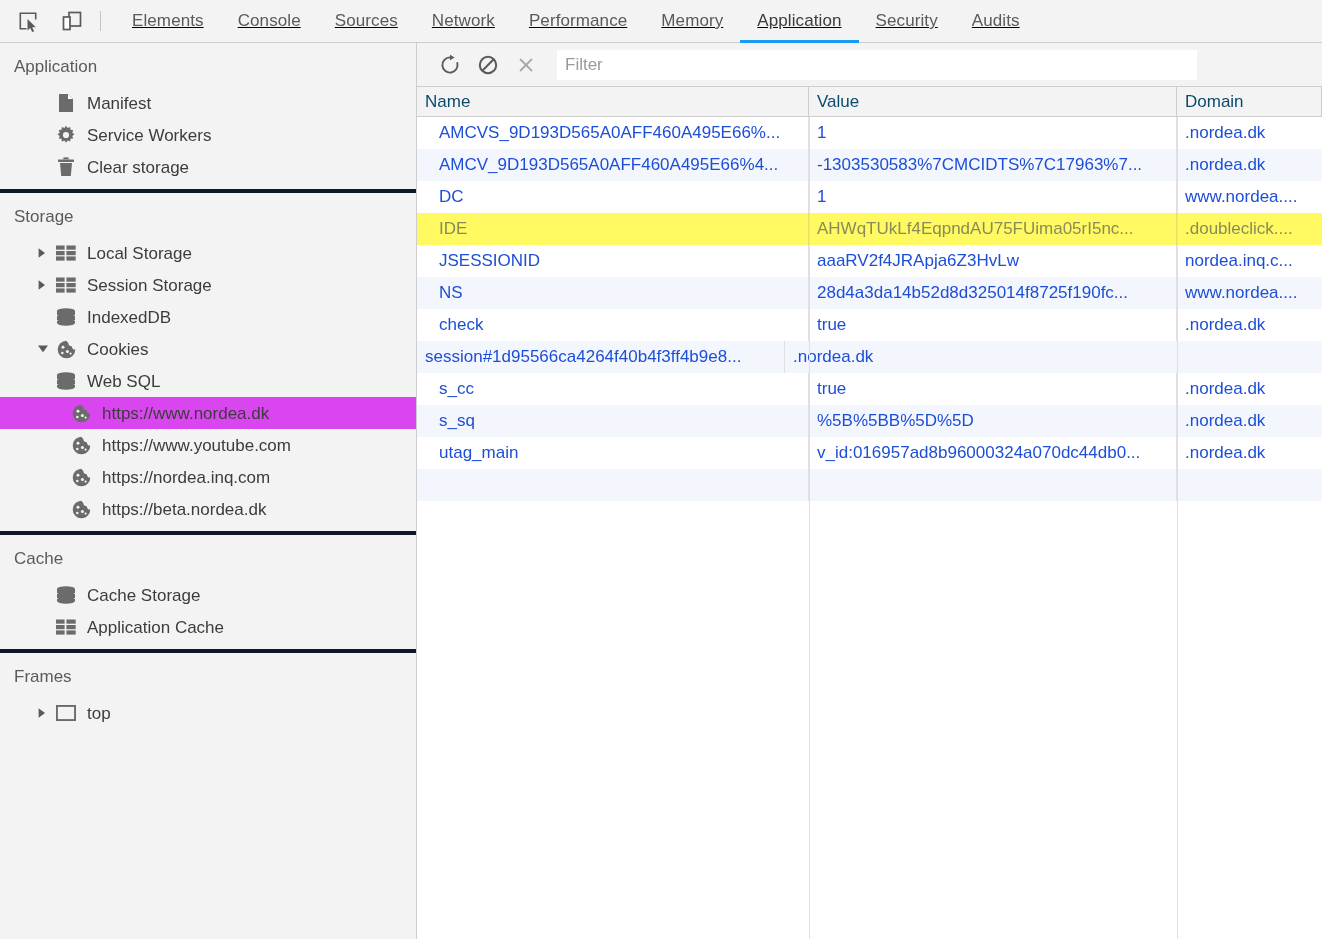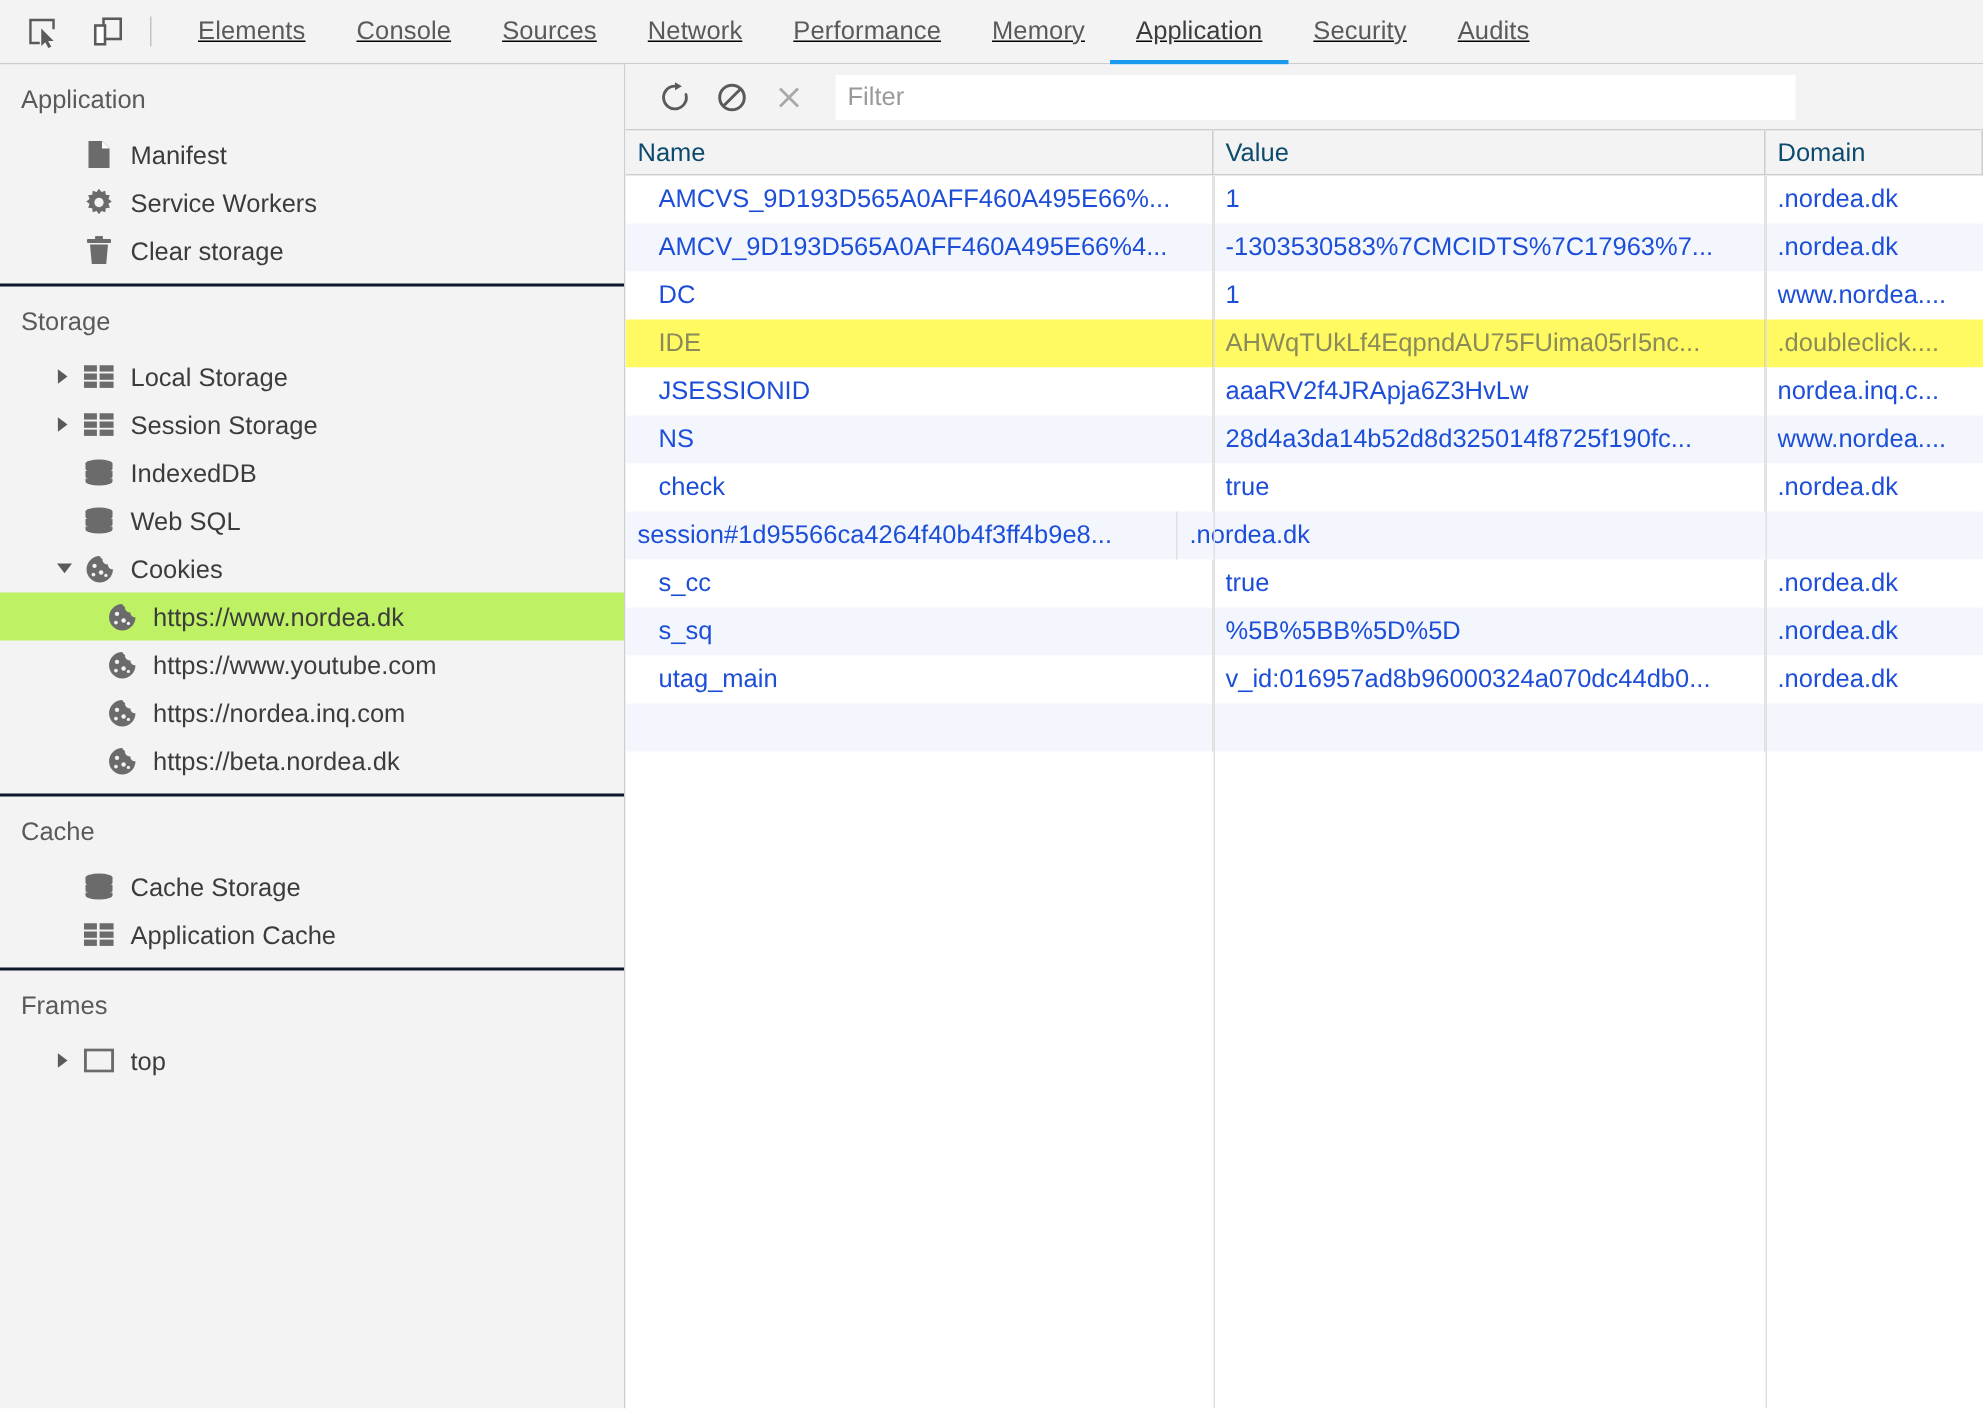--- a/index.html
+++ b/index.html
@@ -74,39 +74,39 @@
   
   .sidebar {
     width: 417px;
     min-width: 417px;
     background: #f3f3f3;
     border-right: 1px solid #cdcdcd;
     overflow: hidden;
     position: relative;
   }
   .side-section { padding-bottom: 6px; }
-  .side-section + .side-section { border-top: 2px solid #0f172a; }
+  .side-section + .side-section { border-top: 4px solid #0f172a; }
   .section-title {
     font-size: 17px;
     color: #5a5a5a;
     padding: 14px 0 10px 14px;
   }
   .side-row {
     display: flex;
     align-items: center;
     height: 32px;
     padding-left: 20px;
     font-size: 17px;
     color: #3c3c3c;
     cursor: pointer;
     white-space: nowrap;
   }
   .side-row.indent1 { padding-left: 20px; margin-left: 17px; }
   .side-row.indent2 { padding-left: 52px; }
-  .side-row.selected { background: #bef264; }
+  .side-row.selected { background: #d946ef; }
   .arrow {
     width: 14px; min-width: 14px;
     display: flex; align-items: center; justify-content: flex-start;
     margin-right: 2px;
   }
   .arrow.spacer { visibility: hidden; }
   .arrow svg { display: block; }
   .side-ico {
     width: 26px; min-width: 26px;
     display: flex; align-items: center; justify-content: center;
@@ -357,47 +357,47 @@
             <svg width="20" height="18" viewBox="0 0 20 18">
               <ellipse cx="10" cy="3" rx="9" ry="2.7" fill="#6b6b6b"></ellipse>
               <path d="M1 3 v3.6 a9 2.7 0 0 0 18 0 V3 z" fill="#6b6b6b"></path>
               <path d="M1 8 v3.6 a9 2.7 0 0 0 18 0 V8 z" fill="#6b6b6b"></path>
               <path d="M1 13 v2 a9 2.7 0 0 0 18 0 v-2 z" fill="#6b6b6b"></path>
             </svg>
           </span>
           <span class="side-label">IndexedDB</span>
         </div>
         <div class="side-row indent1">
-          <span class="arrow spacer"></span>
-          <span class="side-ico">
-            <svg width="20" height="18" viewBox="0 0 20 18">
-              <ellipse cx="10" cy="3" rx="9" ry="2.7" fill="#6b6b6b"></ellipse>
-              <path d="M1 3 v3.6 a9 2.7 0 0 0 18 0 V3 z" fill="#6b6b6b"></path>
-              <path d="M1 8 v3.6 a9 2.7 0 0 0 18 0 V8 z" fill="#6b6b6b"></path>
-              <path d="M1 13 v2 a9 2.7 0 0 0 18 0 v-2 z" fill="#6b6b6b"></path>
-            </svg>
-          </span>
-          <span class="side-label">Web SQL</span>
-        </div>
-        <div class="side-row indent1">
           <span class="arrow">
             <svg width="12" height="10" viewBox="0 0 12 10">
               <path d="M1 1.6 L11 1.6 L6 8.2 Z" fill="#5a5a5a"></path>
             </svg>
           </span>
           <span class="side-ico">
             <svg width="19" height="19" viewBox="0 0 19 19">
               <path d="M9.5 0.7 a8.8 8.8 0 1 0 8.8 8.8 a3 3 0 0 1 -3.4 -3.3 a3.1 3.1 0 0 1 -3.6 -3.5 a3.2 3.2 0 0 1 -1.8 -2 z" fill="#6b6b6b"></path>
               <circle cx="6" cy="7.2" r="1.45" fill="#f3f3f3"></circle>
               <circle cx="10.4" cy="11.6" r="1.5" fill="#f3f3f3"></circle>
               <circle cx="5.3" cy="13" r="1.25" fill="#f3f3f3"></circle>
               <circle cx="13.6" cy="13.6" r="1.1" fill="#f3f3f3"></circle>
             </svg>
           </span>
           <span class="side-label">Cookies</span>
+        </div>
+        <div class="side-row indent1">
+          <span class="arrow spacer"></span>
+          <span class="side-ico">
+            <svg width="20" height="18" viewBox="0 0 20 18">
+              <ellipse cx="10" cy="3" rx="9" ry="2.7" fill="#6b6b6b"></ellipse>
+              <path d="M1 3 v3.6 a9 2.7 0 0 0 18 0 V3 z" fill="#6b6b6b"></path>
+              <path d="M1 8 v3.6 a9 2.7 0 0 0 18 0 V8 z" fill="#6b6b6b"></path>
+              <path d="M1 13 v2 a9 2.7 0 0 0 18 0 v-2 z" fill="#6b6b6b"></path>
+            </svg>
+          </span>
+          <span class="side-label">Web SQL</span>
         </div>
         <div class="side-row indent2 selected">
           <span class="arrow spacer"></span>
           <span class="side-ico">
             <svg width="19" height="19" viewBox="0 0 19 19">
               <path d="M9.5 0.7 a8.8 8.8 0 1 0 8.8 8.8 a3 3 0 0 1 -3.4 -3.3 a3.1 3.1 0 0 1 -3.6 -3.5 a3.2 3.2 0 0 1 -1.8 -2 z" fill="#6b6b6b"></path>
               <circle cx="6" cy="7.2" r="1.45" fill="#f3f3f3"></circle>
               <circle cx="10.4" cy="11.6" r="1.5" fill="#f3f3f3"></circle>
               <circle cx="5.3" cy="13" r="1.25" fill="#f3f3f3"></circle>
               <circle cx="13.6" cy="13.6" r="1.1" fill="#f3f3f3"></circle>

